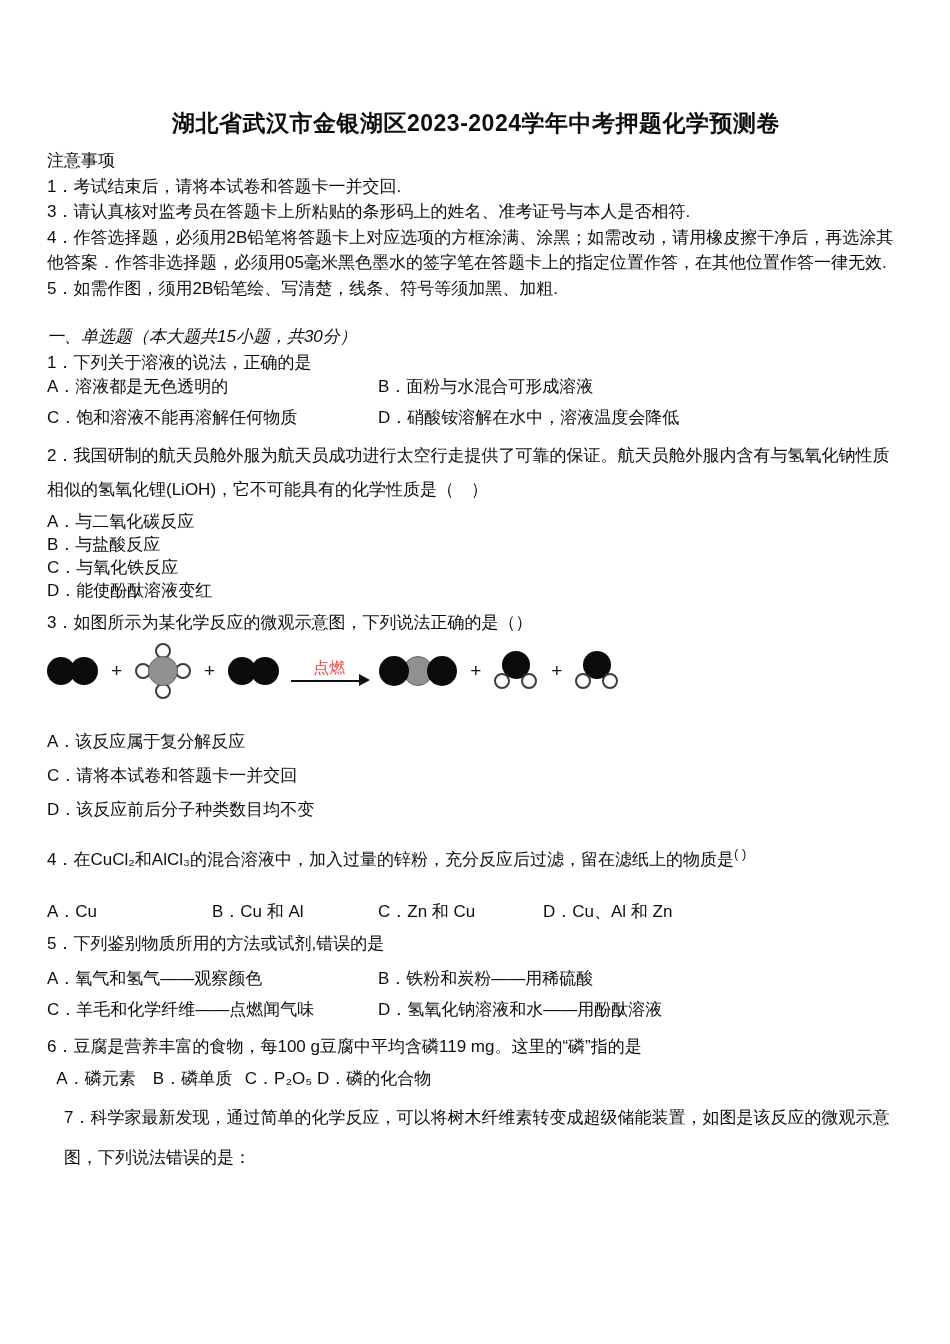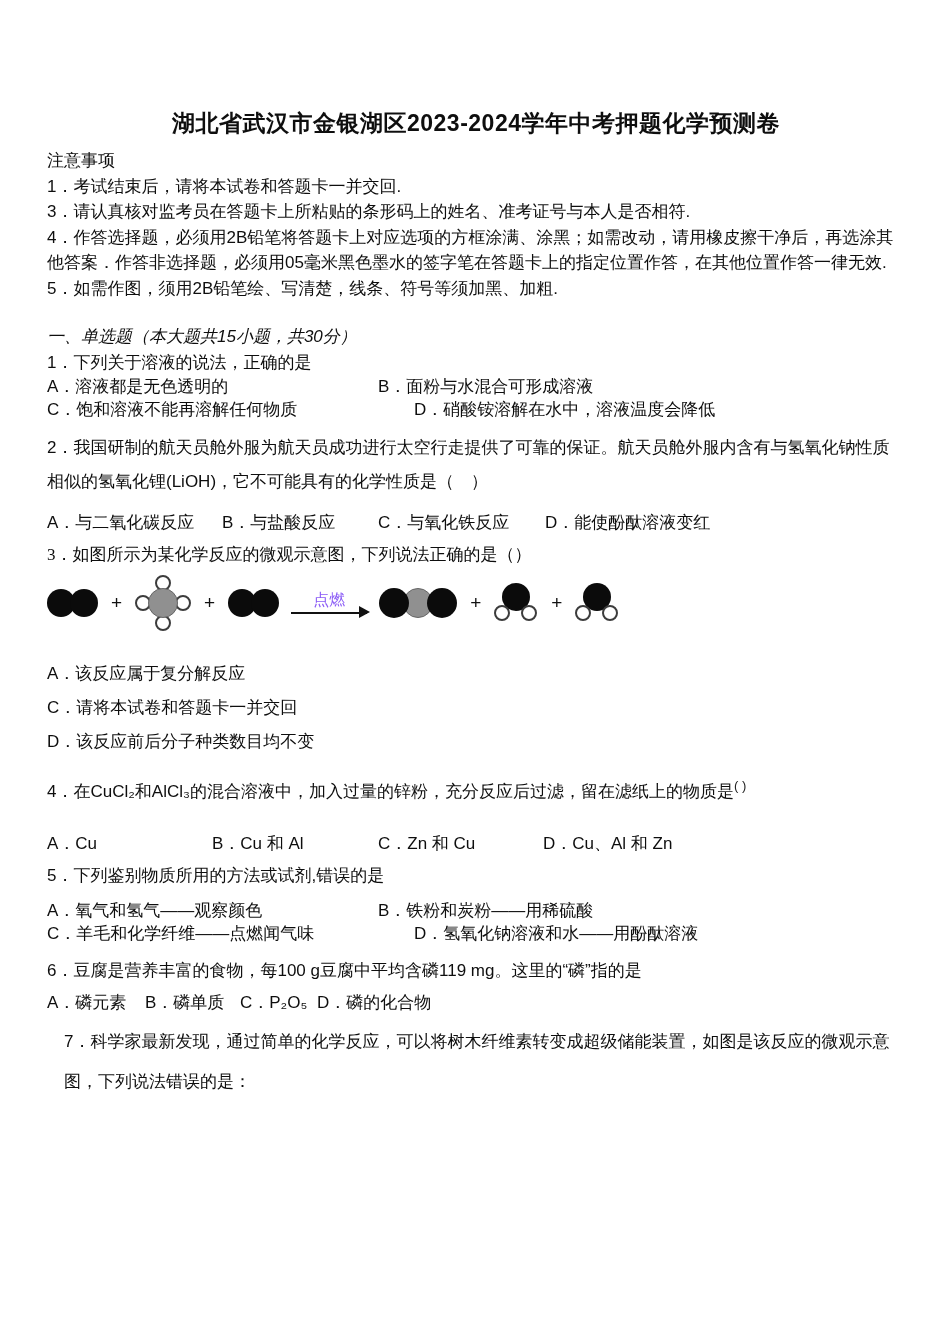--- a/index.html
+++ b/index.html
@@ -13,48 +13,48 @@
 
   .title {
     margin-top:106px; text-align:center;
     font-size:23px; font-weight:700; line-height:34px; letter-spacing:0.5px;
   }
   .notice-header { margin-top:8px; }
   .section-header { margin-top:23px;font-style:italic; }
 
   .row2 { display:flex; margin-top:0; }
   .row2 > span:first-child { width:331px; flex:none; }
-  .row2 + .row2 { margin-top:0;gap:36px; }
+  .row2 + .row2 { margin-top:8px; }
 
   .row4 { display:flex; margin-top:28px; }
   .row4 > span { flex:none; }
   .row4 > span:nth-child(1) { width:165px; }
   .row4 > span:nth-child(2) { width:166px; }
   .row4 > span:nth-child(3) { width:165px; }
 
   .q2-stem { margin-top:10px; line-height:34px; }
-  .q2-opts { margin-top:12px; display:flex; }
+  .q2-opts { margin-top:3px; display:flex;flex-direction:column; }
   .q2-opts > span { flex:none; }
   .q2-opts > span:nth-child(1) { width:175px; }
   .q2-opts > span:nth-child(2) { width:156px; }
   .q2-opts > span:nth-child(3) { width:167px; }
 
-  .q3-stem { margin-top:8px;font-family:Liberation Serif, serif; }
+  .q3-stem { margin-top:8px; }
   .q3-opts p { margin-top:13px; line-height:21px; }
   .q3-opts p:first-child { margin-top:28px; }
 
   .q4-stem { margin-top:21px; }
   .sup { vertical-align:super; font-size:13px; color:#222; }
 
   .q5-stem { margin-top:8px; }
   .q5-rows .row2:first-of-type { margin-top:11px; }
 
   .q6-stem { margin-top:13px; }
   .q6-opts { margin-top:7px; display:flex; }
-  .q6-opts > span { flex:none; }
+  .q6-opts > span { flex:none;text-align:center; }
   .q6-opts > span:nth-child(1) { width:98px; }
   .q6-opts > span:nth-child(2) { width:95px; }
   .q6-opts > span:nth-child(3) { width:77px; }
 
   .q7-stem { margin-top:8px; line-height:40px;margin-left:17px; }
 
   
   .diagram { margin-top:3px; height:64px; display:flex; align-items:center; }
   .plus { font-size:19px; padding:0 13px; color:#111; }
 
@@ -70,21 +70,21 @@
   .h-atom {
     position:absolute; width:16px; height:16px; background:#fff;
     border:2px solid #3c3c3c; border-radius:50%; box-sizing:border-box;
   }
   .mol-ch4 .h-top    { left:20px; top:0; }
   .mol-ch4 .h-bottom { left:20px; top:40px; }
   .mol-ch4 .h-left   { left:0; top:20px; }
   .mol-ch4 .h-right  { left:40px; top:20px; }
 
   .rxn-arrow { display:flex; flex-direction:column; align-items:center; margin:0 12px; }
-  .rxn-arrow .label { font-size:16px; line-height:18px; color:#8b5cf6; }
+  .rxn-arrow .label { font-size:16px; line-height:18px; color:#ef4444; }
   .rxn-arrow .shaft { position:relative; width:76px; border-top:2.5px solid #111; margin-top:3px; }
   .rxn-arrow .head {
     position:absolute; right:-3px; top:-8px; width:0; height:0;
     border-left:11px solid #111; border-top:6.5px solid transparent; border-bottom:6.5px solid transparent;
   }
 
   .mol-co2 { display:flex; align-items:center; }
   .mol-co2 .o { width:30px; height:30px; background:#0b0b0b; border-radius:50%; position:relative; z-index:1; }
   .mol-co2 .c {
     width:30px; height:30px; background:#909090; border:1px solid #666;

